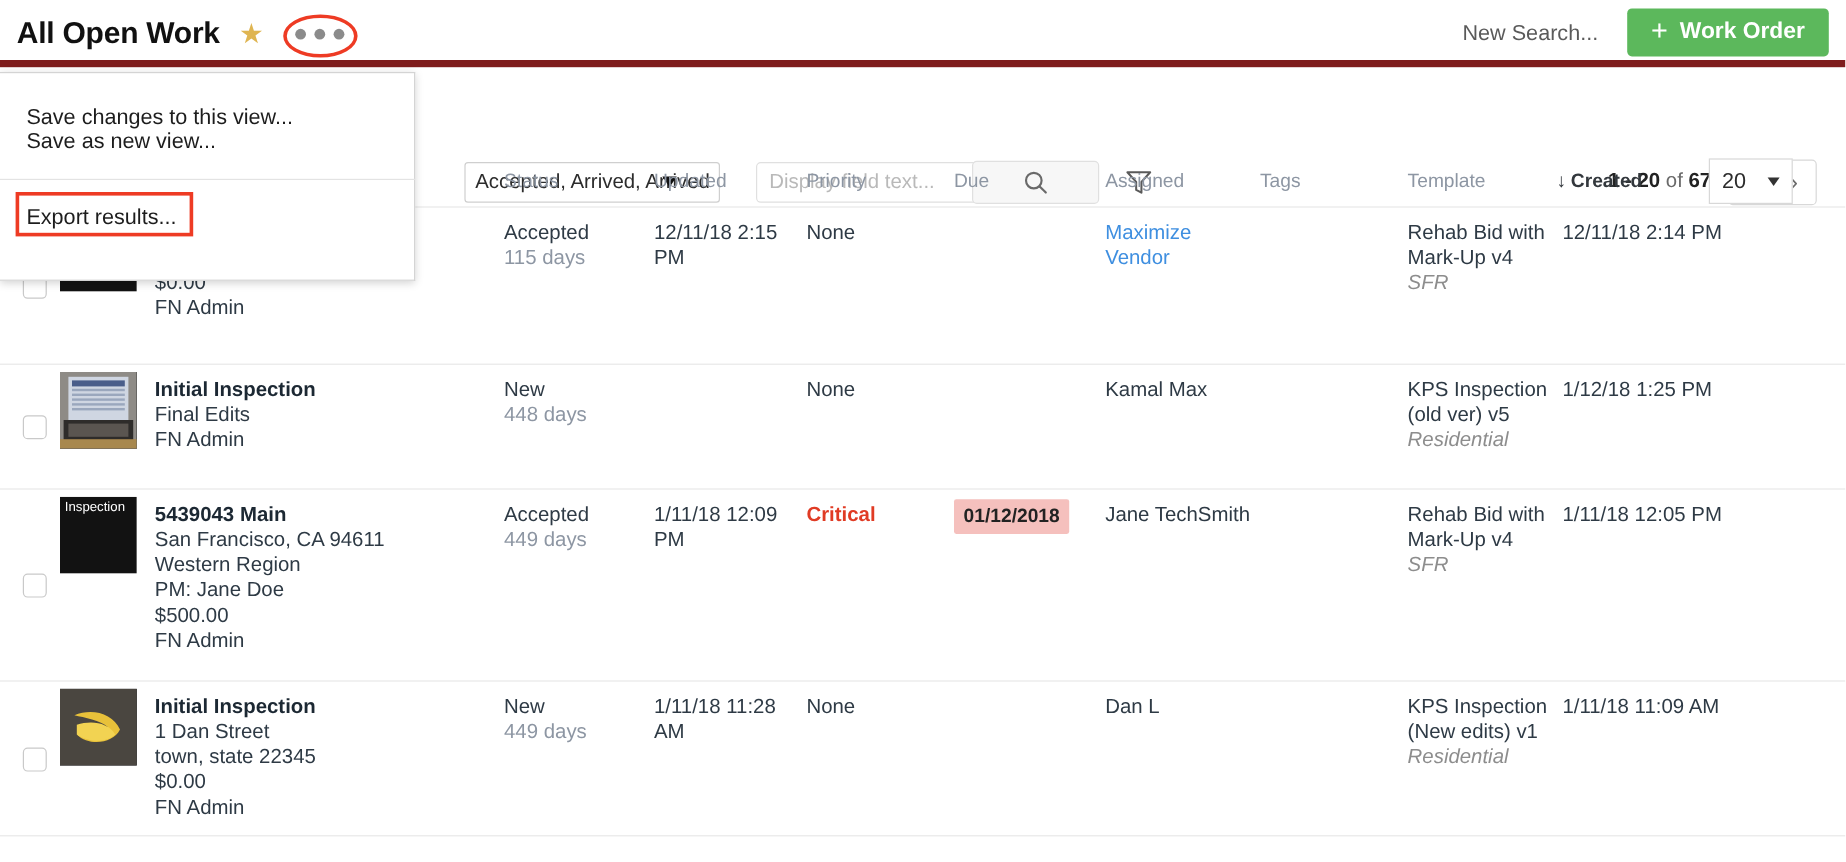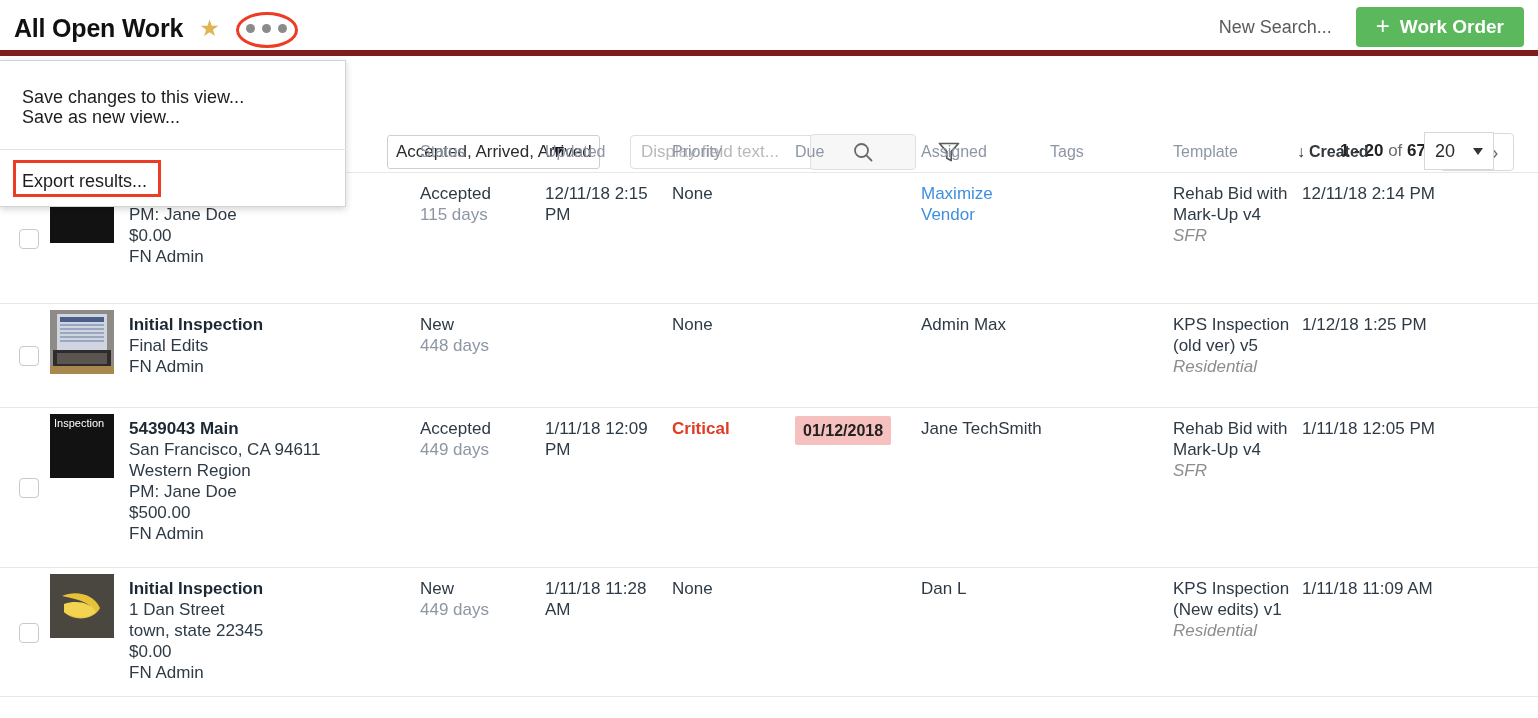--- a/index.html
+++ b/index.html
@@ -209,21 +209,21 @@
   .c-assigned { left: 921px; width: 125px; }
   .c-assigned a { color: #3f8fe0; text-decoration: none; cursor: pointer; display: block; }
   .c-tags { left: 1050px; width: 115px; }
   .c-template { left: 1173px; width: 120px; }
   .c-template .sub { color: #8d8d8d; font-style: italic; display: block; }
   .c-created { left: 1302px; width: 140px; }
 
   
   .menu {
     position: absolute; left: 0; top: 60px;
-    width: 346px; height: 147px;
+    width: 346px; height: 174px;
     background: #fff;
     border: 1px solid #d4d4d4;
     border-left: none;
     box-shadow: 0 2px 7px rgba(0,0,0,0.18);
     z-index: 40;
   }
   .menu-item {
     position: absolute; left: 22px;
     font-size: 18px; color: #1d1d1d;
     cursor: pointer; white-space: nowrap;
@@ -352,21 +352,21 @@
             <rect x="7" y="43" width="50" height="11" fill="#5a5550"></rect>
             <rect x="0" y="56" width="64" height="8" fill="#a8884e"></rect>
           </svg></div>
         <div class="cell c-main" style="top: 10px;">
           <span class="nm">Initial Inspection</span>
           <span class="ln">Final Edits</span>
           <span class="ln">FN Admin</span>
         </div>
         <div class="cell c-status" style="top: 10px;"><span>New</span><span class="age">448 days</span></div>
         <div class="cell c-priority" style="top: 10px;"><span>None</span></div>
-        <div class="cell c-assigned" style="top: 10px;"><span>Admin Max</span></div>
+        <div class="cell c-assigned" style="top: 10px;"><span>Kamal Max</span></div>
         <div class="cell c-tags" style="top: 10px;"><span></span></div>
         <div class="cell c-template" style="top: 10px;"><span>KPS Inspection (old ver) v5</span><span class="sub">Residential</span></div>
         <div class="cell c-created" style="top: 10px;"><span>1/12/18 1:25 PM</span></div>
       </div>
       <div class="row" style="top: 408px; height: 160px;">
         <div class="cb" style="top: 70px;"></div>
         <div class="thumb" style="top: 6px;">
           <div style="width:64px;height:64px;background:#121212">
             <span class="thumb-label">Inspection</span>
           </div>

